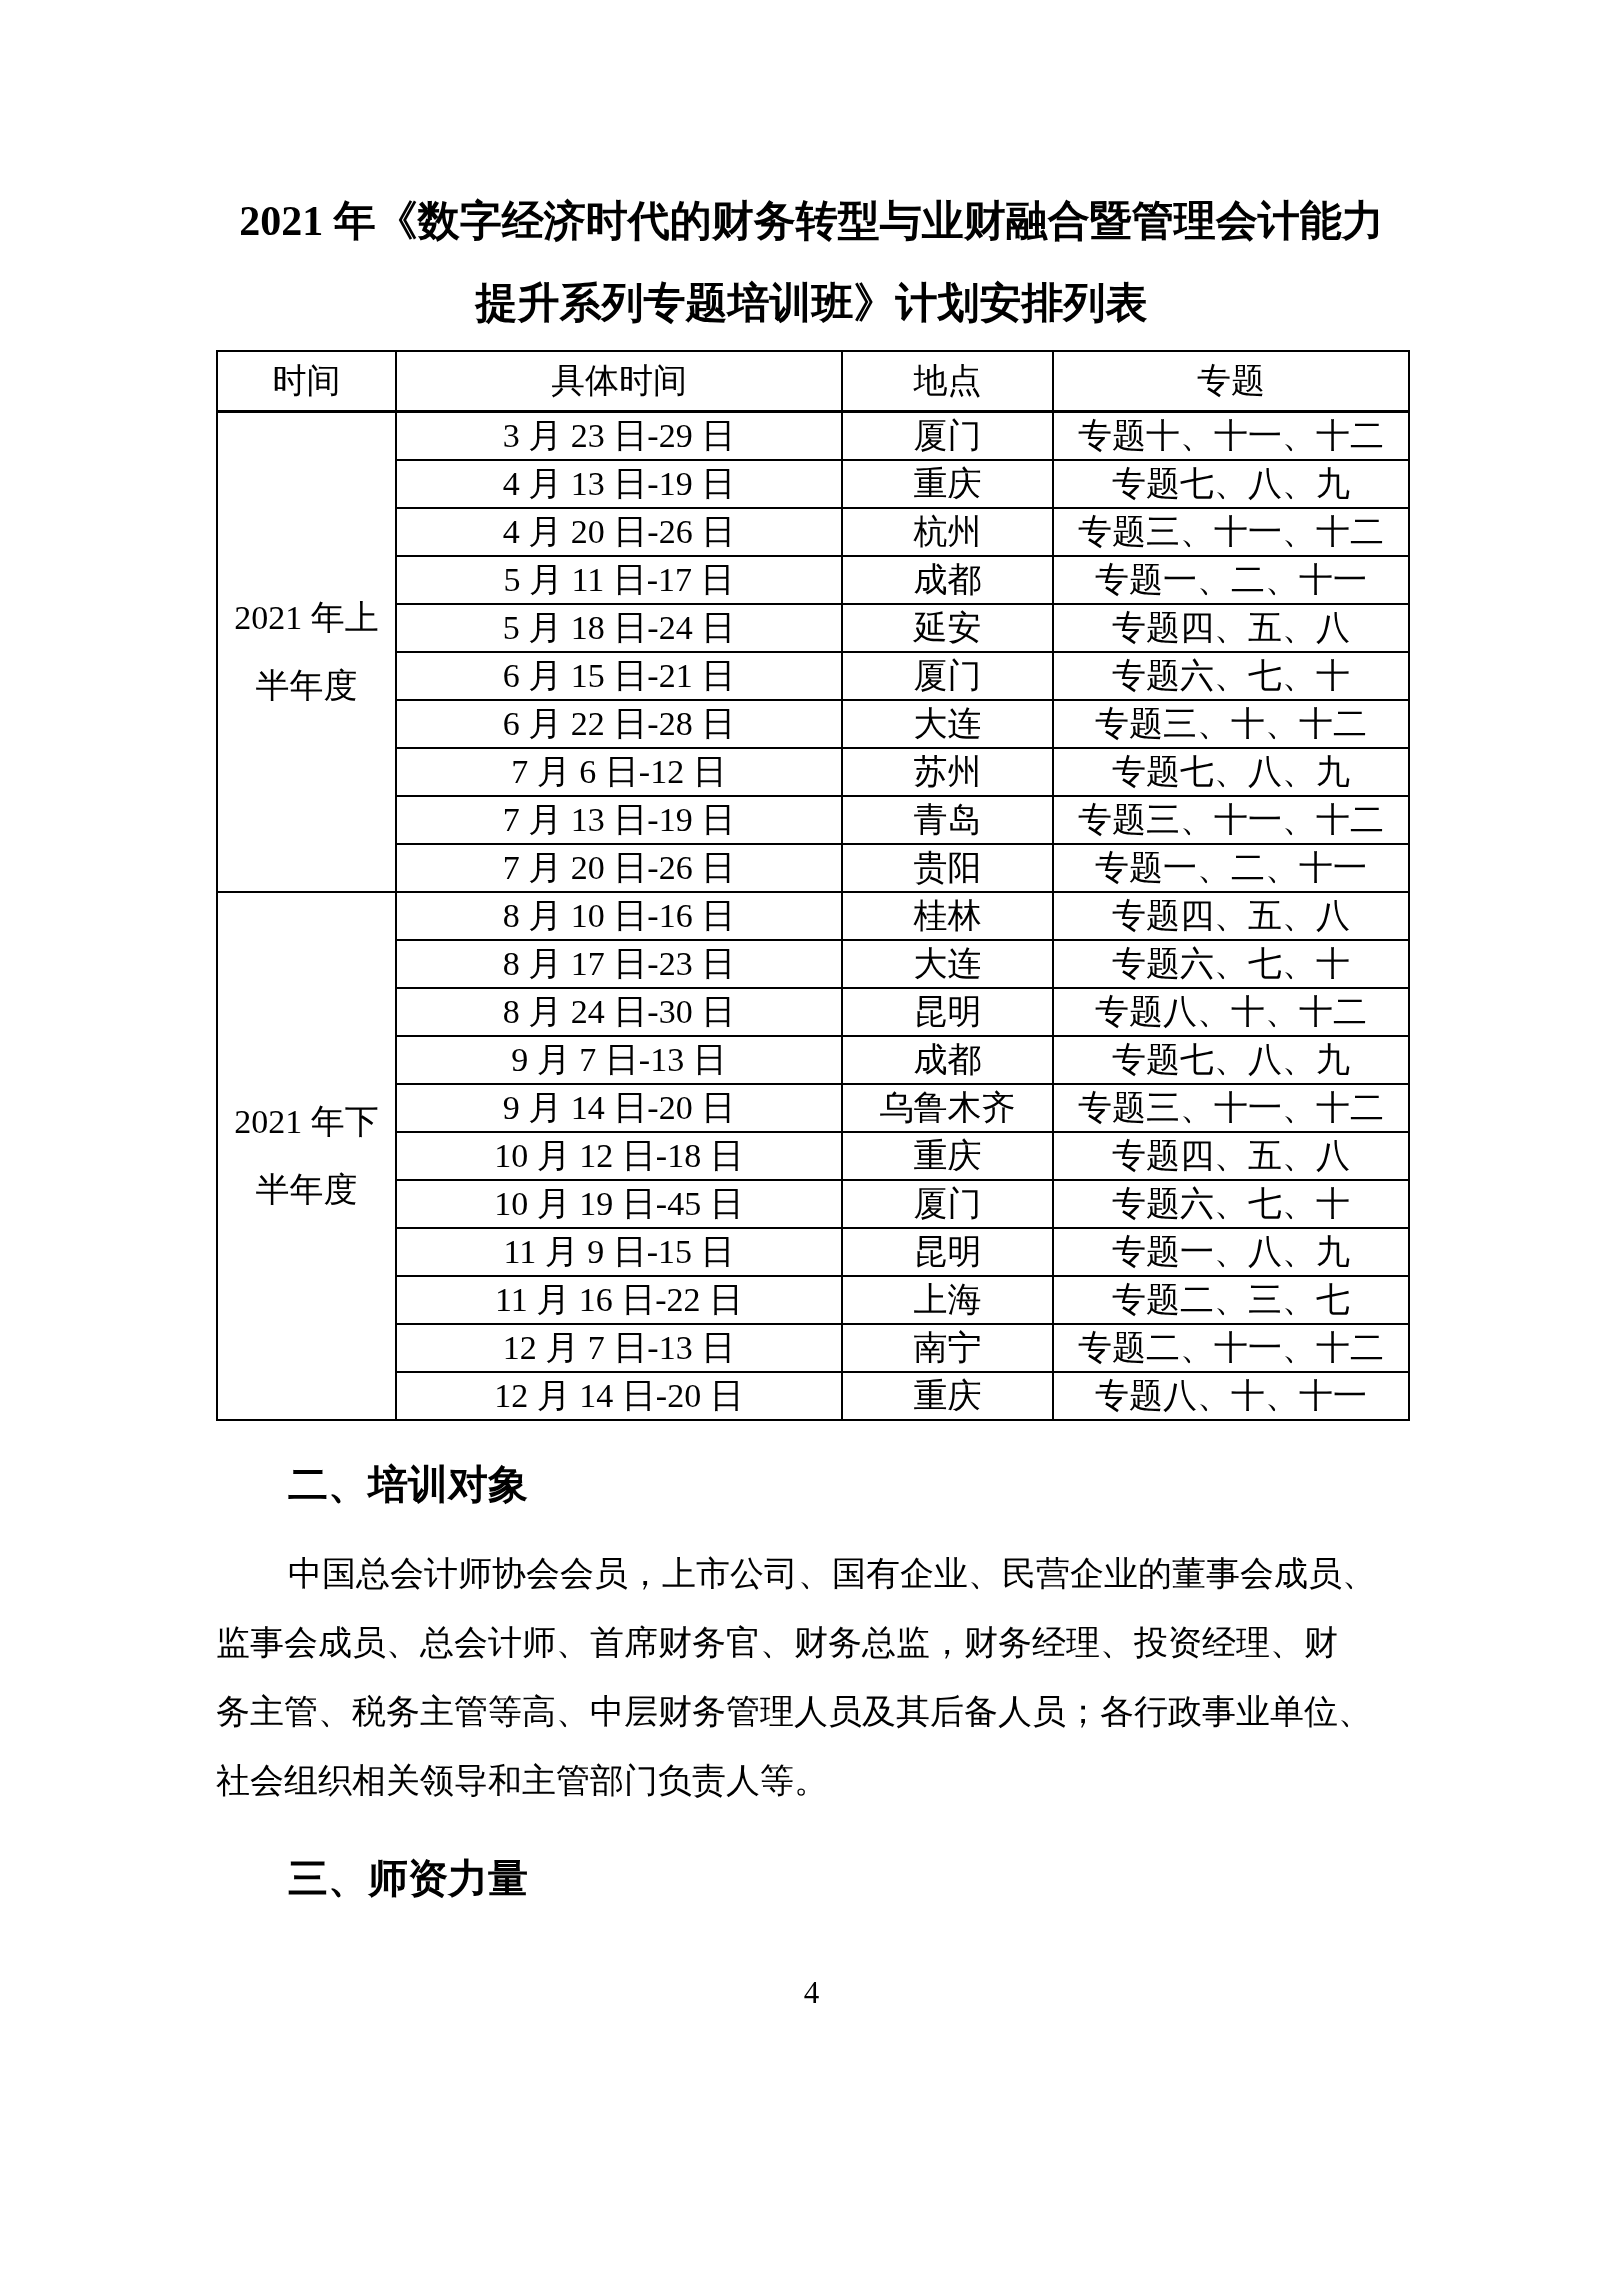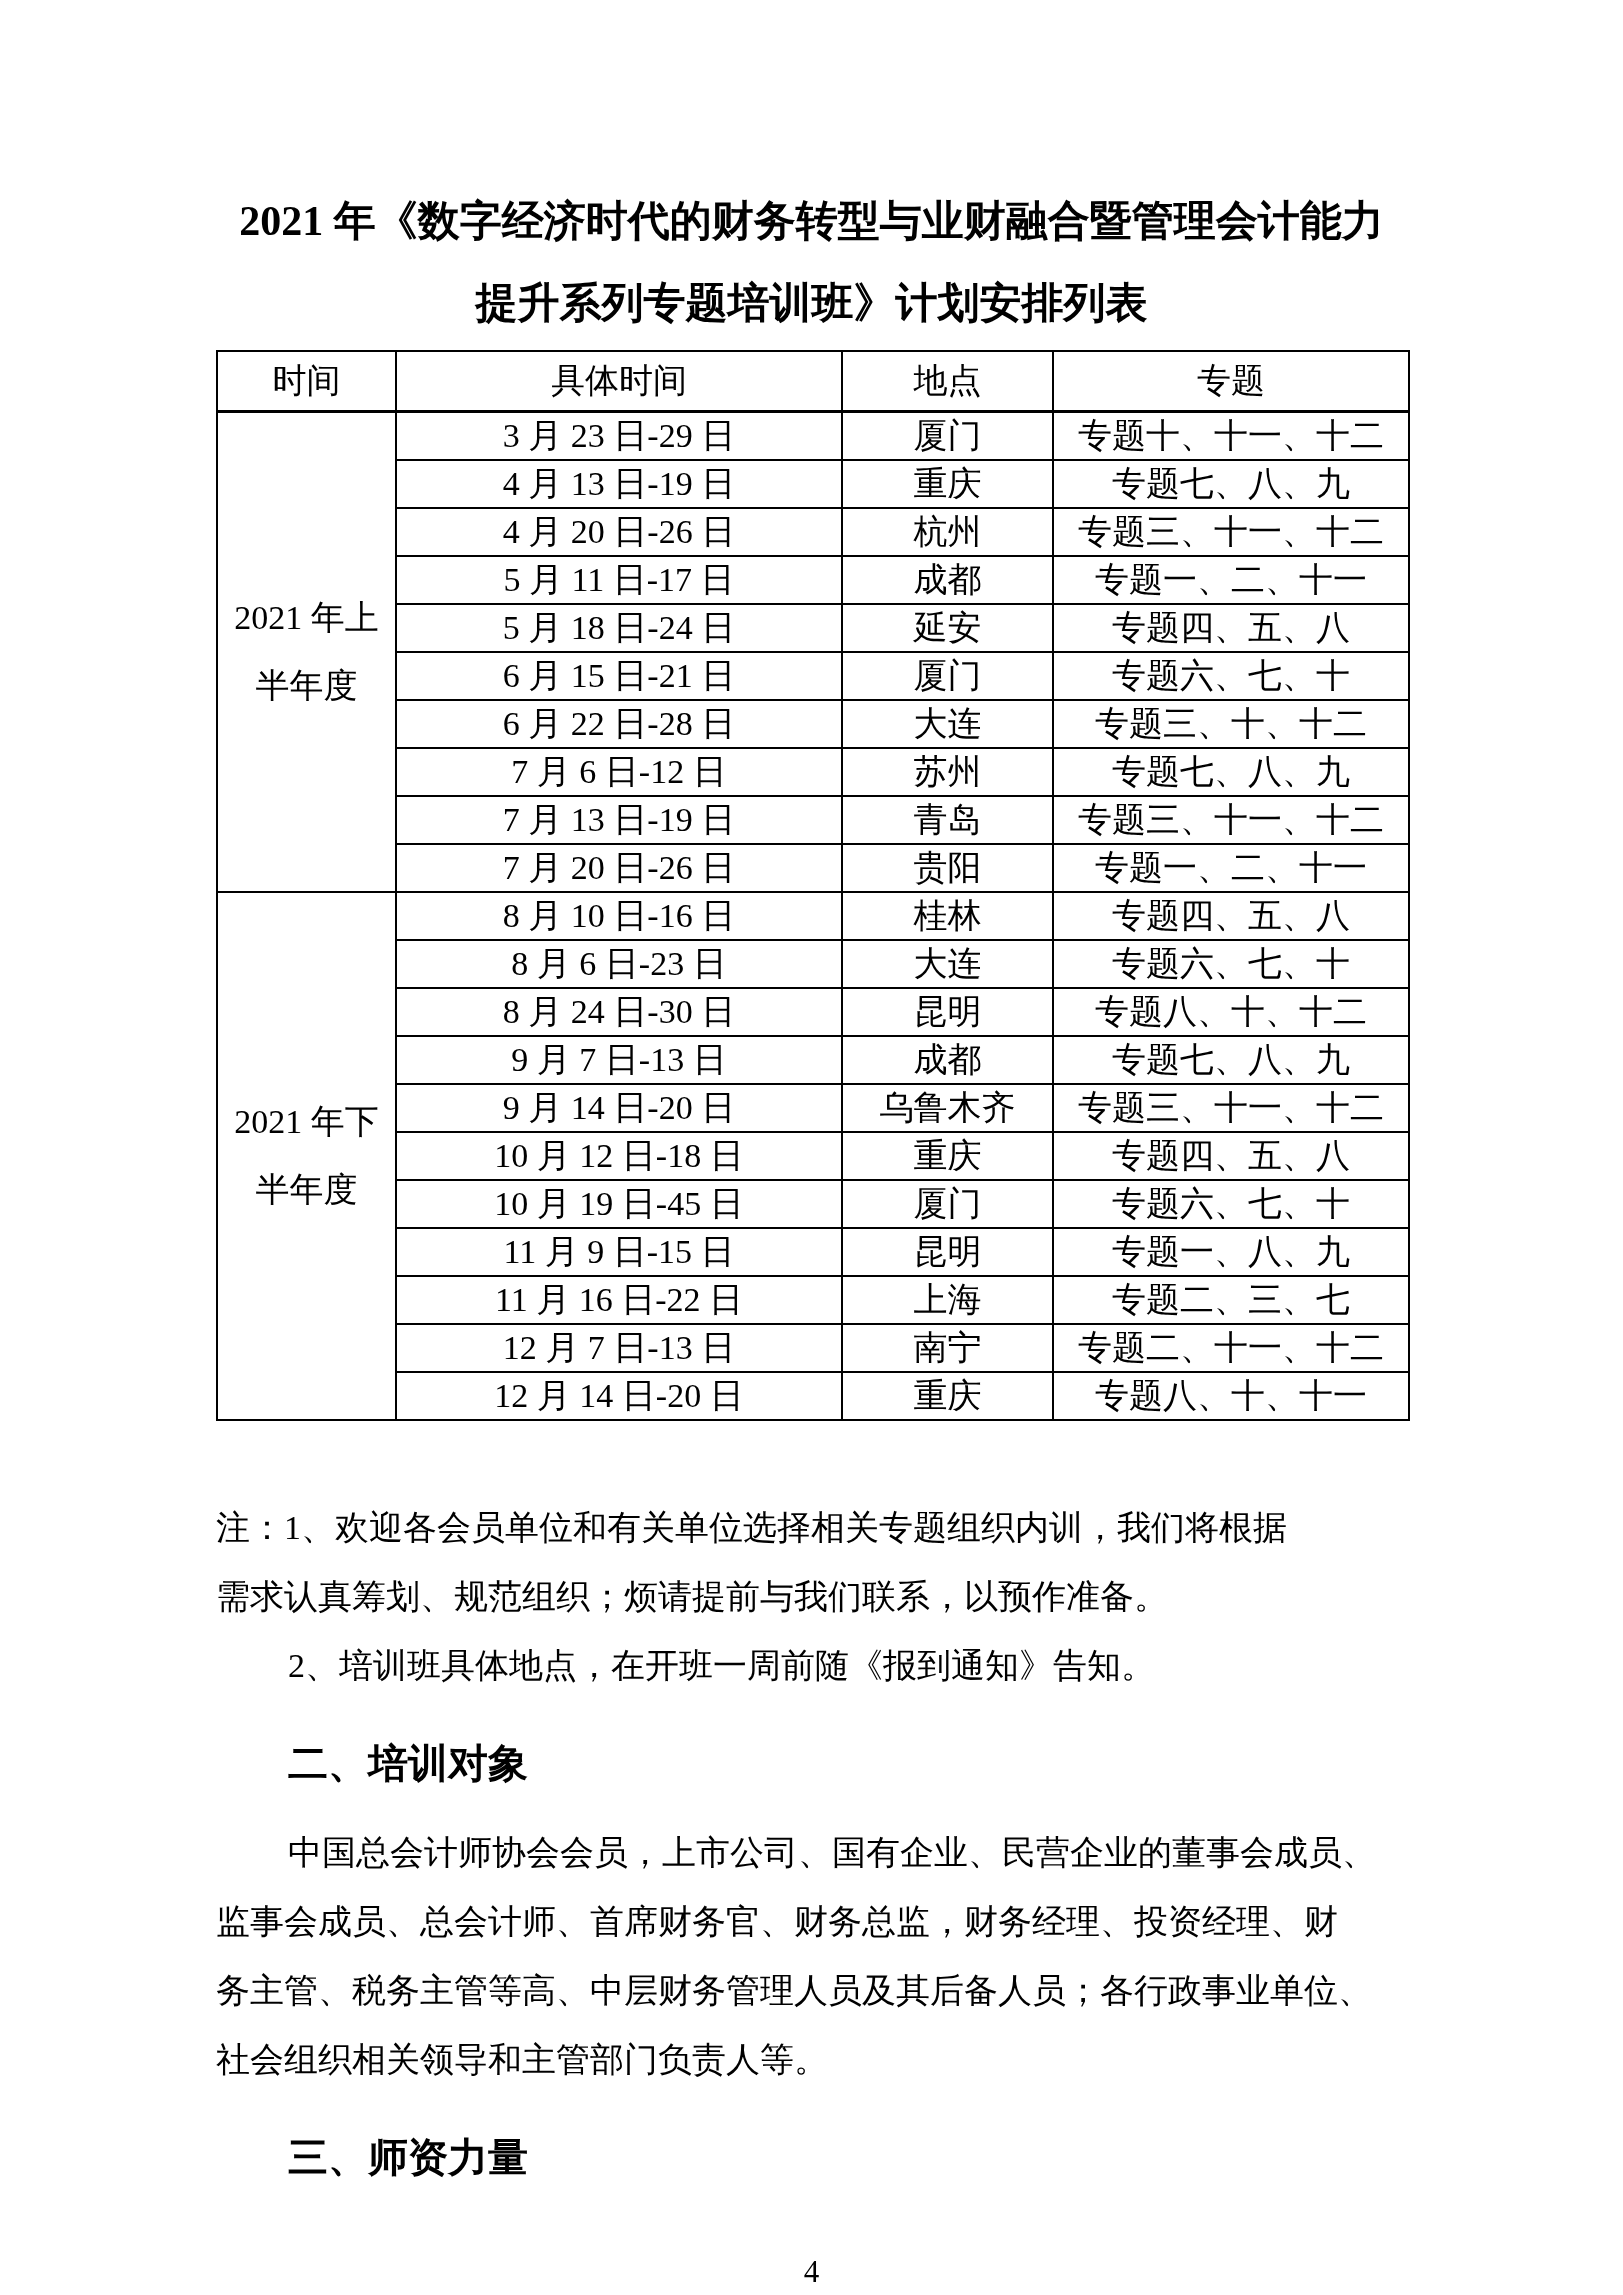--- a/index.html
+++ b/index.html
@@ -163,21 +163,21 @@
           <td>专题一、二、十一</td>
         </tr>
         <tr>
           <td class="period" rowspan="11">2021 年下
 半年度</td>
           <td>8 月 10 日-16 日</td>
           <td>桂林</td>
           <td>专题四、五、八</td>
         </tr>
         <tr>
-          <td>8 月 6 日-23 日</td>
+          <td>8 月 17 日-23 日</td>
           <td>大连</td>
           <td>专题六、七、十</td>
         </tr>
         <tr>
           <td>8 月 24 日-30 日</td>
           <td>昆明</td>
           <td>专题八、十、十二</td>
         </tr>
         <tr>
           <td>9 月 7 日-13 日</td>
@@ -215,25 +215,20 @@
           <td>专题二、十一、十二</td>
         </tr>
         <tr>
           <td>12 月 14 日-20 日</td>
           <td>重庆</td>
           <td>专题八、十、十一</td>
         </tr>
       </tbody>
     </table>
 
-    <div class="notes">
-      <p class="note multiline">注：1、欢迎各会员单位和有关单位选择相关专题组织内训，我们将根据
-需求认真筹划、规范组织；烦请提前与我们联系，以预作准备。</p>
-      <p class="note indent">2、培训班具体地点，在开班一周前随《报到通知》告知。</p>
-    </div>
 
     <h2 class="section-heading">二、培训对象</h2>
 
     <p class="body-para multiline">中国总会计师协会会员，上市公司、国有企业、民营企业的董事会成员、
 监事会成员、总会计师、首席财务官、财务总监，财务经理、投资经理、财
 务主管、税务主管等高、中层财务管理人员及其后备人员；各行政事业单位、
 社会组织相关领导和主管部门负责人等。</p>
 
     <h2 class="section-heading">三、师资力量</h2>
 

